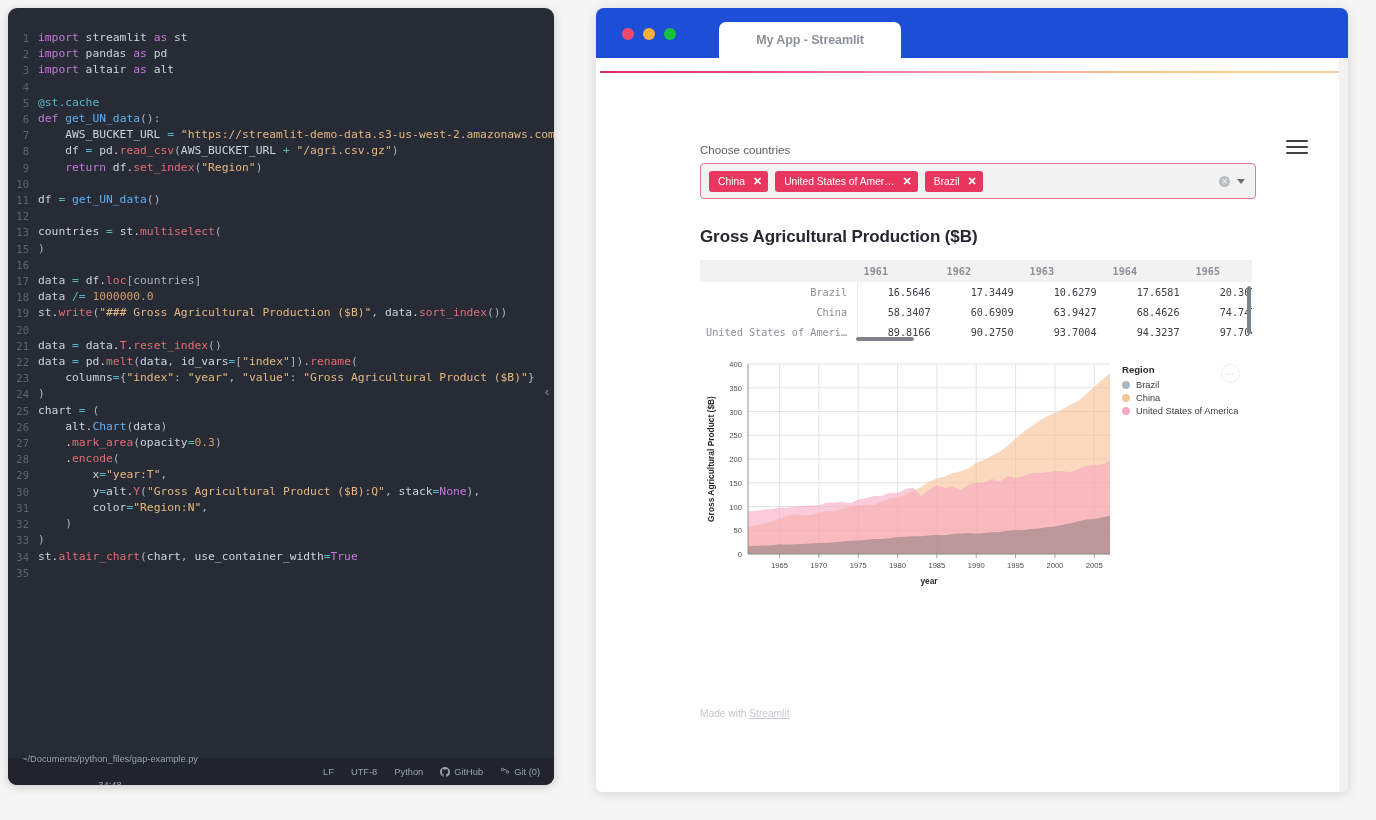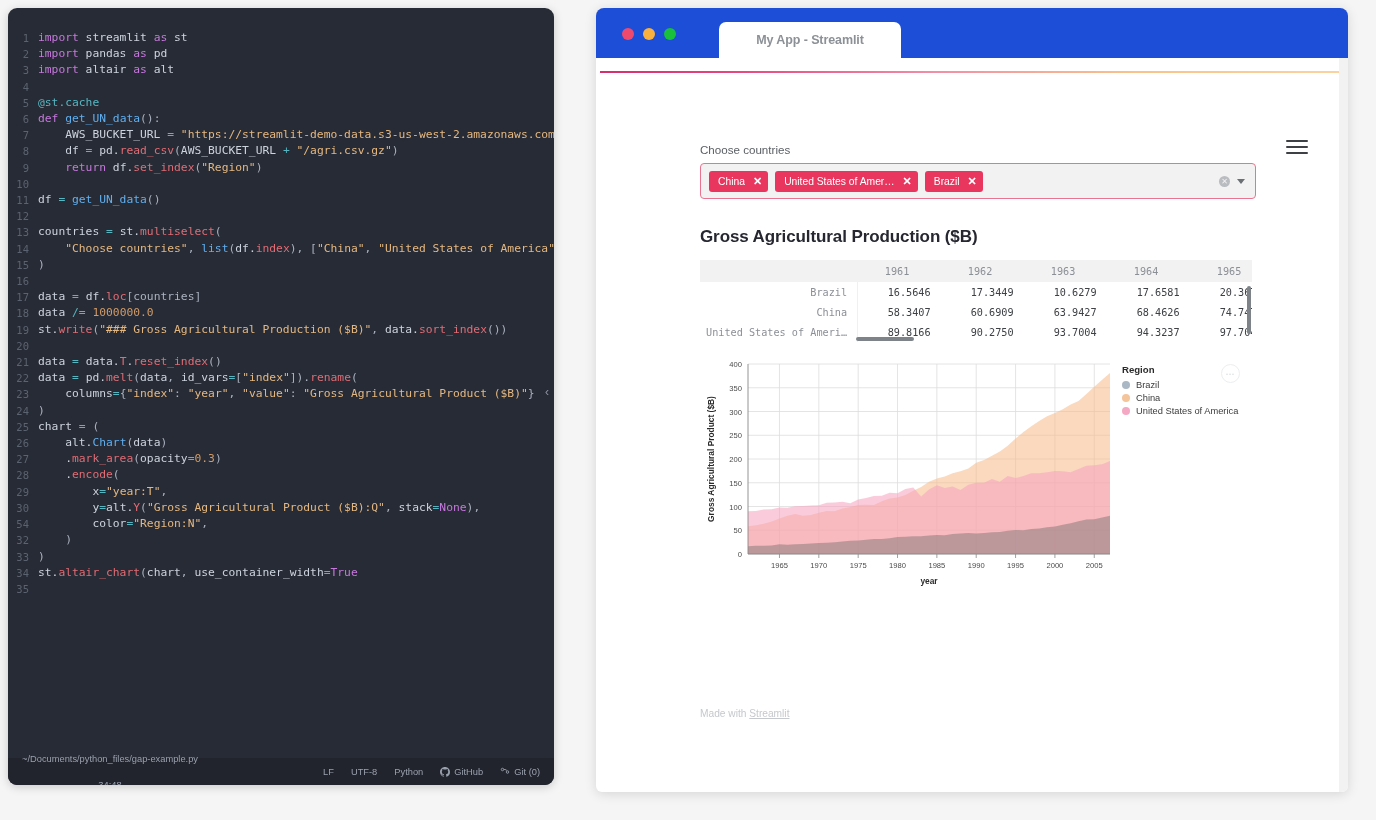--- a/index.html
+++ b/index.html
@@ -167,22 +167,22 @@
   #dataframe {
     width: 552px; height: 82px;
     position: relative; overflow: hidden;
     background: #fff;
     font-family: "DejaVu Sans Mono", monospace;
   }
   #df-inner { position:absolute; left:0; top:0; }
   table.df { border-collapse: collapse; font-size: 10.2px; }
   table.df th.corner { background:#f2f2f2; width: 156px; }
   table.df thead th {
-    background: #f2f2f2; color: #8b8f96; font-weight: normal;
-    text-align: center; padding: 5px 10px 5px 6px; height: 22px;
+    background: #f2f2f2; color: #8b8f96; font-weight: bold;
+    text-align: left; padding: 5px 10px 5px 6px; height: 22px;
     white-space: nowrap; min-width: 83px; margin-top: 24px;
   }
   table.df td.idx {
     background: #fff; color: #8b8f96; text-align: right;
     padding: 4px 10px 4px 6px; white-space: nowrap; width: 156px;
     border-right: 1px solid #f0f0f0;
   }
   table.df td.val {
     background: #fff; color: #3d4044; text-align: right;
     padding: 4px 10px 4px 6px; white-space: nowrap;
@@ -235,38 +235,37 @@
       <div class="code-line"><span class="ln">4</span><span> </span></div>
       <div class="code-line"><span class="ln">5</span><span><span class="dec">@st.cache</span></span></div>
       <div class="code-line"><span class="ln">6</span><span><span class="kw">def </span><span class="fn">get_UN_data</span><span class="pm">():</span></span></div>
       <div class="code-line"><span class="ln">7</span><span><span class="ctext">    AWS_BUCKET_URL </span><span class="op">= </span><span class="str">"https://streamlit-demo-data.s3-us-west-2.amazonaws.com"</span></span></div>
       <div class="code-line"><span class="ln">8</span><span><span class="ctext">    df </span><span class="op">= </span><span class="ctext">pd.</span><span class="prop">read_csv</span><span class="pm">(</span><span class="ctext">AWS_BUCKET_URL </span><span class="op">+ </span><span class="str">"/agri.csv.gz"</span><span class="pm">)</span></span></div>
       <div class="code-line"><span class="ln">9</span><span><span class="kw">    return </span><span class="ctext">df.</span><span class="prop">set_index</span><span class="pm">(</span><span class="str">"Region"</span><span class="pm">)</span></span></div>
       <div class="code-line"><span class="ln">10</span><span> </span></div>
       <div class="code-line"><span class="ln">11</span><span><span class="ctext">df </span><span class="op">= </span><span class="fn">get_UN_data</span><span class="pm">()</span></span></div>
       <div class="code-line"><span class="ln">12</span><span> </span></div>
       <div class="code-line"><span class="ln">13</span><span><span class="ctext">countries </span><span class="op">= </span><span class="ctext">st.</span><span class="prop">multiselect</span><span class="pm">(</span></span></div>
-      <div class="code-line"><span class="ln">14</span><span><span class="str">    "Choose countries"</span><span class="pm">, </span><span class="fn">list</span><span class="pm">(</span><span class="ctext">df.</span><span class="prop">index</span><span class="pm">), [</span><span class="str">"China"</span><span class="pm">, </span><span class="str">"United States of America"</span></span></div>
       <div class="code-line"><span class="ln">15</span><span><span class="pm">)</span></span></div>
       <div class="code-line"><span class="ln">16</span><span> </span></div>
       <div class="code-line"><span class="ln">17</span><span><span class="ctext">data </span><span class="op">= </span><span class="ctext">df.</span><span class="prop">loc</span><span class="pm">[countries]</span></span></div>
       <div class="code-line"><span class="ln">18</span><span><span class="ctext">data </span><span class="op">/= </span><span class="num">1000000.0</span></span></div>
       <div class="code-line"><span class="ln">19</span><span><span class="ctext">st.</span><span class="prop">write</span><span class="pm">(</span><span class="str">"### Gross Agricultural Production ($B)"</span><span class="pm">, </span><span class="ctext">data.</span><span class="prop">sort_index</span><span class="pm">())</span></span></div>
       <div class="code-line"><span class="ln">20</span><span> </span></div>
       <div class="code-line"><span class="ln">21</span><span><span class="ctext">data </span><span class="op">= </span><span class="ctext">data.</span><span class="prop">T</span><span class="ctext">.</span><span class="prop">reset_index</span><span class="pm">()</span></span></div>
       <div class="code-line"><span class="ln">22</span><span><span class="ctext">data </span><span class="op">= </span><span class="ctext">pd.</span><span class="prop">melt</span><span class="pm">(</span><span class="ctext">data</span><span class="pm">, </span><span class="ctext">id_vars</span><span class="op">=</span><span class="pm">[</span><span class="str">"index"</span><span class="pm">]).</span><span class="prop">rename</span><span class="pm">(</span></span></div>
       <div class="code-line"><span class="ln">23</span><span><span class="ctext">    columns</span><span class="op">=</span><span class="pm">{</span><span class="str">"index"</span><span class="pm">: </span><span class="str">"year"</span><span class="pm">, </span><span class="str">"value"</span><span class="pm">: </span><span class="str">"Gross Agricultural Product ($B)"</span><span class="pm">}</span></span></div>
       <div class="code-line"><span class="ln">24</span><span><span class="pm">)</span></span></div>
       <div class="code-line"><span class="ln">25</span><span><span class="ctext">chart </span><span class="op">= </span><span class="pm">(</span></span></div>
       <div class="code-line"><span class="ln">26</span><span><span class="ctext">    alt.</span><span class="fn">Chart</span><span class="pm">(</span><span class="ctext">data</span><span class="pm">)</span></span></div>
       <div class="code-line"><span class="ln">27</span><span><span class="ctext">    .</span><span class="prop">mark_area</span><span class="pm">(</span><span class="ctext">opacity</span><span class="op">=</span><span class="num">0.3</span><span class="pm">)</span></span></div>
       <div class="code-line"><span class="ln">28</span><span><span class="ctext">    .</span><span class="prop">encode</span><span class="pm">(</span></span></div>
       <div class="code-line"><span class="ln">29</span><span><span class="ctext">        x</span><span class="op">=</span><span class="str">"year:T"</span><span class="pm">,</span></span></div>
       <div class="code-line"><span class="ln">30</span><span><span class="ctext">        y</span><span class="op">=</span><span class="ctext">alt.</span><span class="prop">Y</span><span class="pm">(</span><span class="str">"Gross Agricultural Product ($B):Q"</span><span class="pm">, </span><span class="ctext">stack</span><span class="op">=</span><span class="kw">None</span><span class="pm">),</span></span></div>
-      <div class="code-line"><span class="ln">54</span><span><span class="ctext">        color</span><span class="op">=</span><span class="str">"Region:N"</span><span class="pm">,</span></span></div>
+      <div class="code-line"><span class="ln">31</span><span><span class="ctext">        color</span><span class="op">=</span><span class="str">"Region:N"</span><span class="pm">,</span></span></div>
       <div class="code-line"><span class="ln">32</span><span><span class="pm">    )</span></span></div>
       <div class="code-line"><span class="ln">33</span><span><span class="pm">)</span></span></div>
       <div class="code-line"><span class="ln">34</span><span><span class="ctext">st.</span><span class="prop">altair_chart</span><span class="pm">(</span><span class="ctext">chart</span><span class="pm">, </span><span class="ctext">use_container_width</span><span class="op">=</span><span class="kw">True</span></span></div>
       <div class="code-line"><span class="ln">35</span><span> </span></div>
     </div>
 
   <div id="collapse-handle">‹</div>
 
   <div id="editor-status">
     <div class="left">

